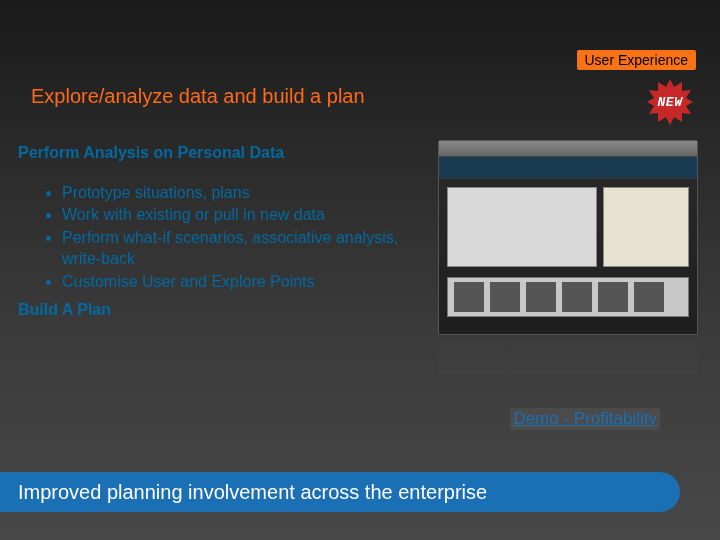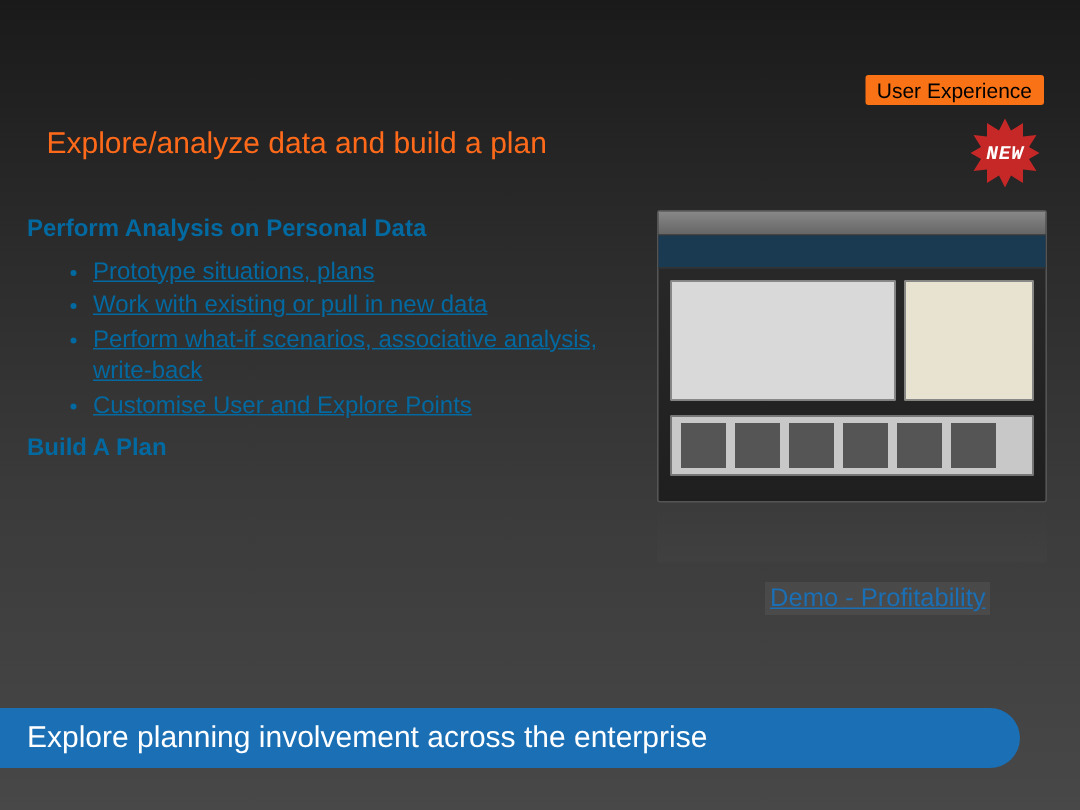--- a/index.html
+++ b/index.html
@@ -52,21 +52,21 @@
   .content {
     position: absolute;
     top: 140px;
     left: 18px;
     width: 400px;
     color: #0369a1;
     font-size: 16px;
     line-height: 1.35;
   }
   .content .heading { font-weight: bold; margin-top: 2px; }
-  .content ul { list-style: disc; padding-left: 44px; margin: 7px 0 6px 0; text-decoration: underline; }
+  .content ul { list-style: disc; padding-left: 44px; margin: 18px 0 6px 0; }
   .content li { margin: 1px 0; }
   .screenshot {
     position: absolute;
     top: 140px;
     right: 22px;
     width: 260px;
     height: 195px;
     background: linear-gradient(180deg, #2a2a2a 0%, #1f1f1f 100%);
     border: 1px solid #555;
     border-radius: 2px;
@@ -95,21 +95,21 @@
     top: 335px;
     right: 22px;
     width: 260px;
     height: 40px;
     background: linear-gradient(180deg, rgba(80,80,80,0.35) 0%, rgba(80,80,80,0) 100%);
     transform: scaleY(-1);
     opacity: 0.4;
   }
   .demo-link {
     position: absolute;
-    top: 388px;
+    top: 408px;
     right: 60px;
     color: #1a6fb5;
     background: rgba(255,255,255,0.06);
     text-decoration: underline;
     font-size: 17px;
     padding: 1px 3px;
   }
   .footer-pill {
     position: absolute;
     left: 0;
@@ -165,14 +165,14 @@
     <div class="thumb" style="left:114px"></div>
     <div class="thumb" style="left:150px"></div>
     <div class="thumb" style="left:186px"></div>
   </div>
 </div>
 <div class="screenshot-reflection"></div>
 
 <a class="demo-link" href="#">Demo - Profitability</a>
 
 <div class="footer-pill">
-  <span>Explore planning involvement across the enterprise</span>
+  <span>Improved planning involvement across the enterprise</span>
 </div>
 
 </body></html>

